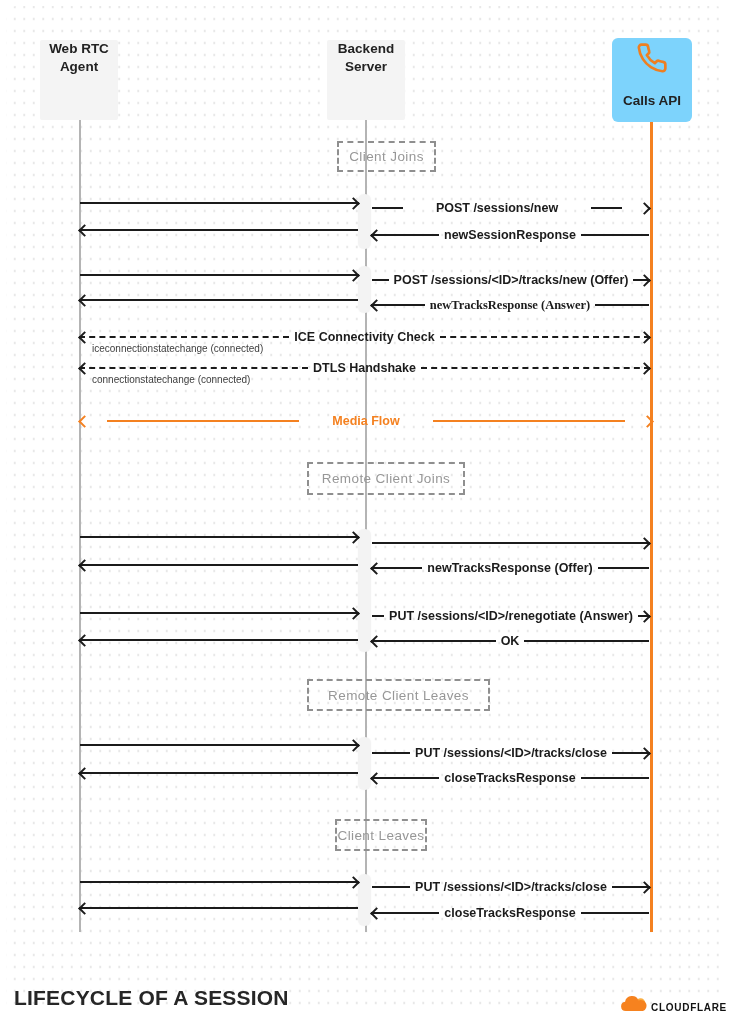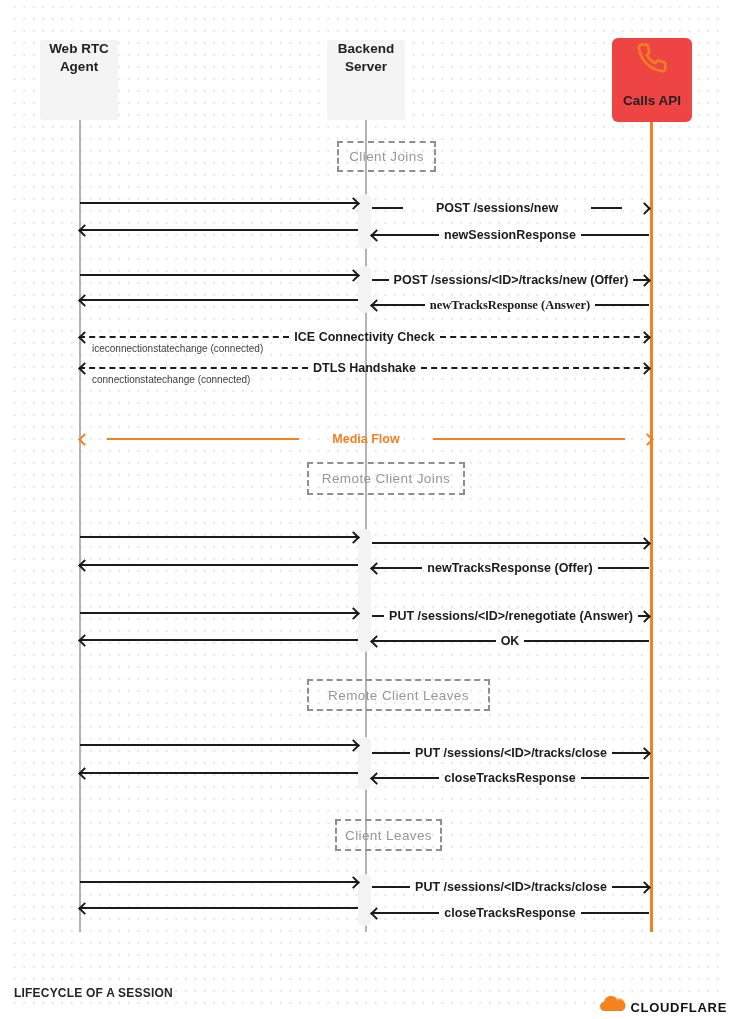--- a/index.html
+++ b/index.html
@@ -19,43 +19,43 @@
   .lifeline.orange{background:#F48120;width:2.5px;}
   
   .activation{position:absolute;left:358px;width:13px;background:#f3f3f3;border-radius:6px;z-index:2;box-shadow:0 0 2px rgba(0,0,0,0.04);}
   
   .actor{
     position:absolute;top:40px;width:78px;height:80px;background:#f4f4f4;
     display:flex;justify-content:center;text-align:center;
     font-weight:bold;font-size:13.5px;line-height:1.3;color:#222;border-radius:2px;z-index:4;
   }
   .actor.calls{
-    width:80px;height:84px;top:38px;background:#ef4444;flex-direction:column;
+    width:80px;height:84px;top:38px;background:#7dd3fc;flex-direction:column;
     justify-content:flex-end;padding-bottom:12px;box-sizing:border-box;border-radius:6px;
   }
   .actor.calls .phone-wrap{margin-bottom:14px;}
   
   .section-box{
     position:absolute;border:2px dashed #8f8f8f;display:flex;align-items:center;justify-content:center;
     color:#979797;font-size:13.5px;letter-spacing:0.4px;z-index:4;box-sizing:border-box;white-space:nowrap;margin-left:22px;
   }
   
   .arrow{position:absolute;display:flex;align-items:center;height:16px;color:#1b1b1b;z-index:3;}
   .arrow.orange{color:#F48120;}
   .seg{flex:1 1 0;min-width:3px;height:0;border-top:2.5px solid currentColor;}
   .arrow.dashed .seg{border-top-style:dashed;}
   .hd{flex:0 0 auto;width:9px;height:9px;border-top:2.5px solid currentColor;border-right:2.5px solid currentColor;box-sizing:border-box;}
   .hd-r{transform:rotate(45deg);margin-left:-10px;}
   .hd-l{transform:rotate(-135deg);margin-right:-10px;}
   .lbl{flex:0 0 auto;padding:0 5px;font-weight:bold;font-size:12.5px;white-space:nowrap;line-height:16px;}
   .note{position:absolute;font-size:10px;color:#3d3d3d;z-index:3;white-space:nowrap;}
   
-  .footer-title{position:absolute;left:14px;top:986px;font-size:12px;font-weight:bold;color:#262626;letter-spacing:0.2px;z-index:4;}
+  .footer-title{position:absolute;left:14px;top:986px;font-size:21px;font-weight:bold;color:#262626;letter-spacing:0.2px;z-index:4;}
   .brand{position:absolute;right:5px;top:996px;display:flex;align-items:center;gap:3px;z-index:4;}
-  .brand-text{font-size:13px;font-weight:bold;letter-spacing:0.7px;color:#121212;}
+  .brand-text{font-size:10px;font-weight:bold;letter-spacing:0.7px;color:#121212;}
 </style>
 </head>
 <body>
 
 <div class="dot-panel"></div>
 
 <div class="lifeline" style="left:78.5px;top:120px;height:812px;"></div>
 <div class="lifeline" style="left:365px;top:120px;height:812px;"></div>
 <div class="lifeline orange" style="left:650px;top:122px;height:810px;"></div>
 
@@ -82,21 +82,21 @@
 
 <div class="section-box" style="left:315px;top:141px;width:99px;height:31px;">
   <span>Client Joins</span>
 </div>
 <div class="section-box" style="left:285px;top:462px;width:158px;height:33px;">
   <span>Remote Client Joins</span>
 </div>
 <div class="section-box" style="left:285px;top:679px;width:183px;height:32px;">
   <span>Remote Client Leaves</span>
 </div>
-<div class="section-box" style="left:313px;top:819px;width:107px;height:32px;">
+<div class="section-box" style="left:313px;top:819px;width:92px;height:32px;">
   <span>Client Leaves</span>
 </div>
 
 <div class="arrow" style="left:80px;top:195px;width:278px;">
   <span class="seg"></span>
     <span class="hd hd-r"></span>
 </div>
 <div class="arrow" style="left:372px;top:200px;width:277px;gap:28px;">
   <span class="seg"></span>
   <span class="lbl">POST /sessions/new</span>
@@ -146,21 +146,21 @@
 
 <div class="arrow dashed" style="left:80px;top:360px;width:569px;">
   <span class="hd hd-l"></span>
     <span class="seg"></span>
   <span class="lbl">DTLS Handshake</span>
   <span class="seg"></span>
     <span class="hd hd-r"></span>
 </div>
 <div class="note" style="left:92px;top:374px;">connectionstatechange (connected)</div>
 
-<div class="arrow orange" style="left:80px;top:431px;width:572px;gap:28px;">
+<div class="arrow orange" style="left:80px;top:413px;width:572px;gap:28px;">
   <span class="hd hd-l"></span>
     <span class="seg"></span>
   <span class="lbl">Media Flow</span>
   <span class="seg"></span>
     <span class="hd hd-r"></span>
 </div>
 
 <div class="arrow" style="left:80px;top:529px;width:278px;">
   <span class="seg"></span>
     <span class="hd hd-r"></span>

